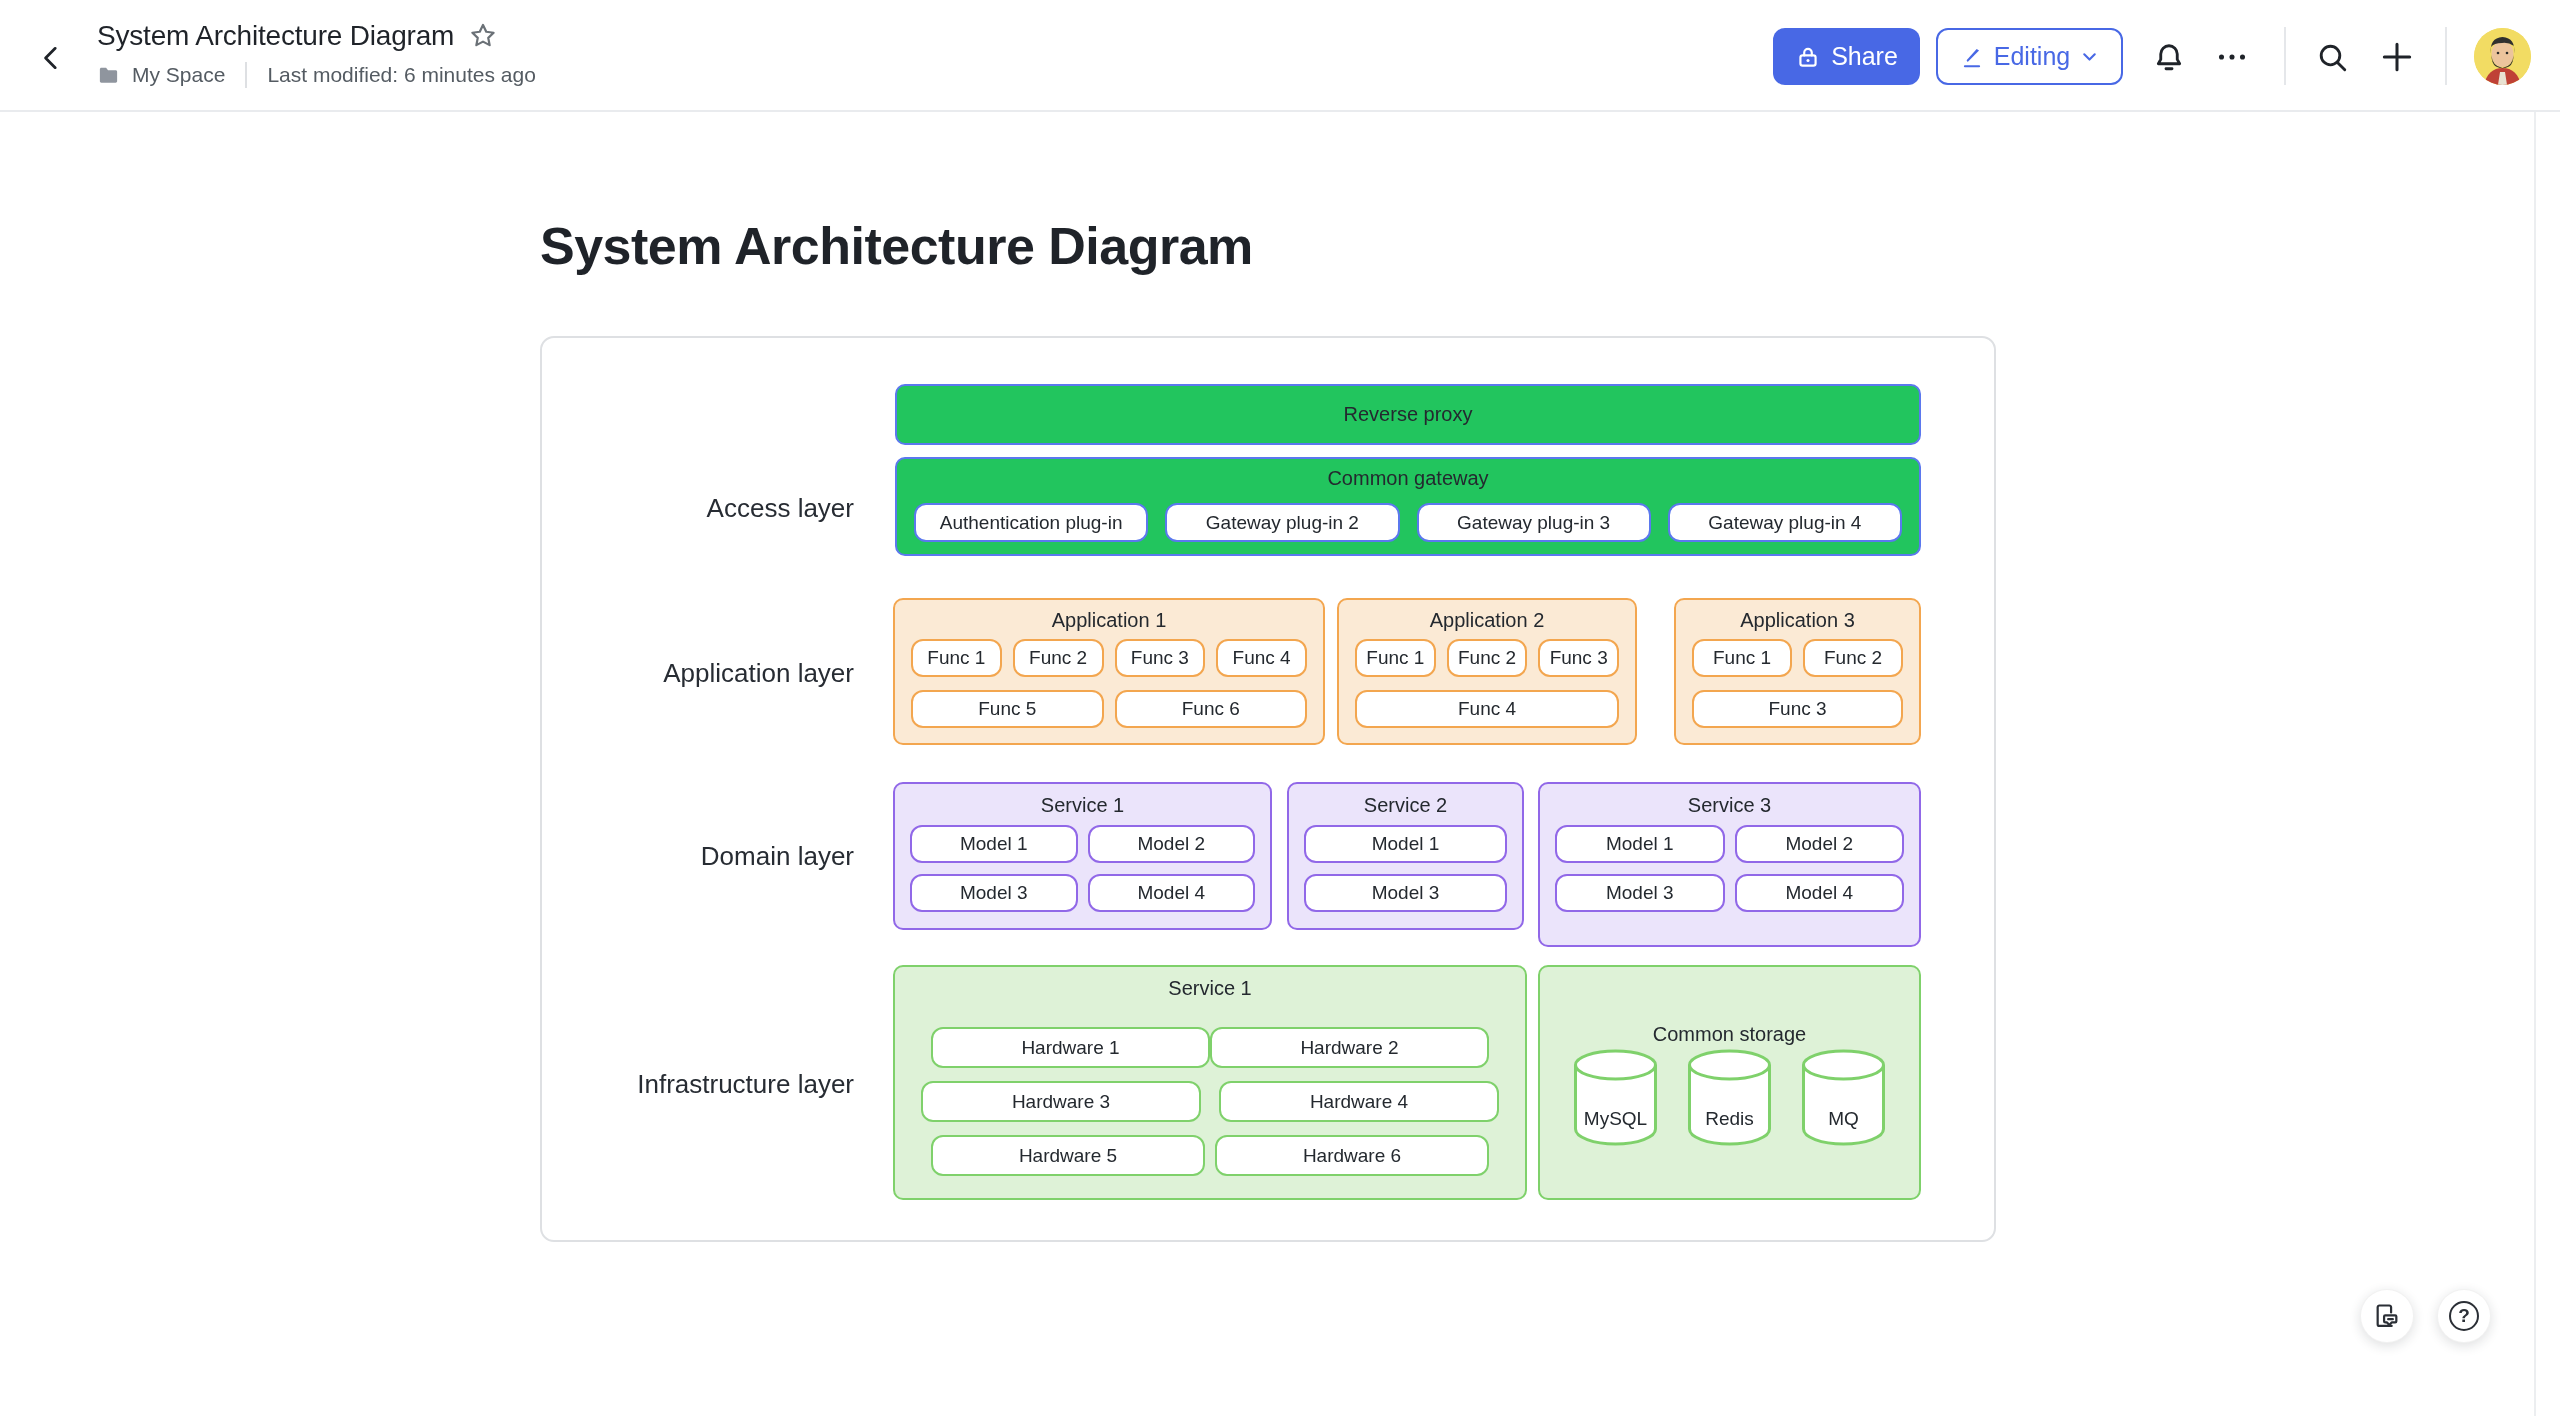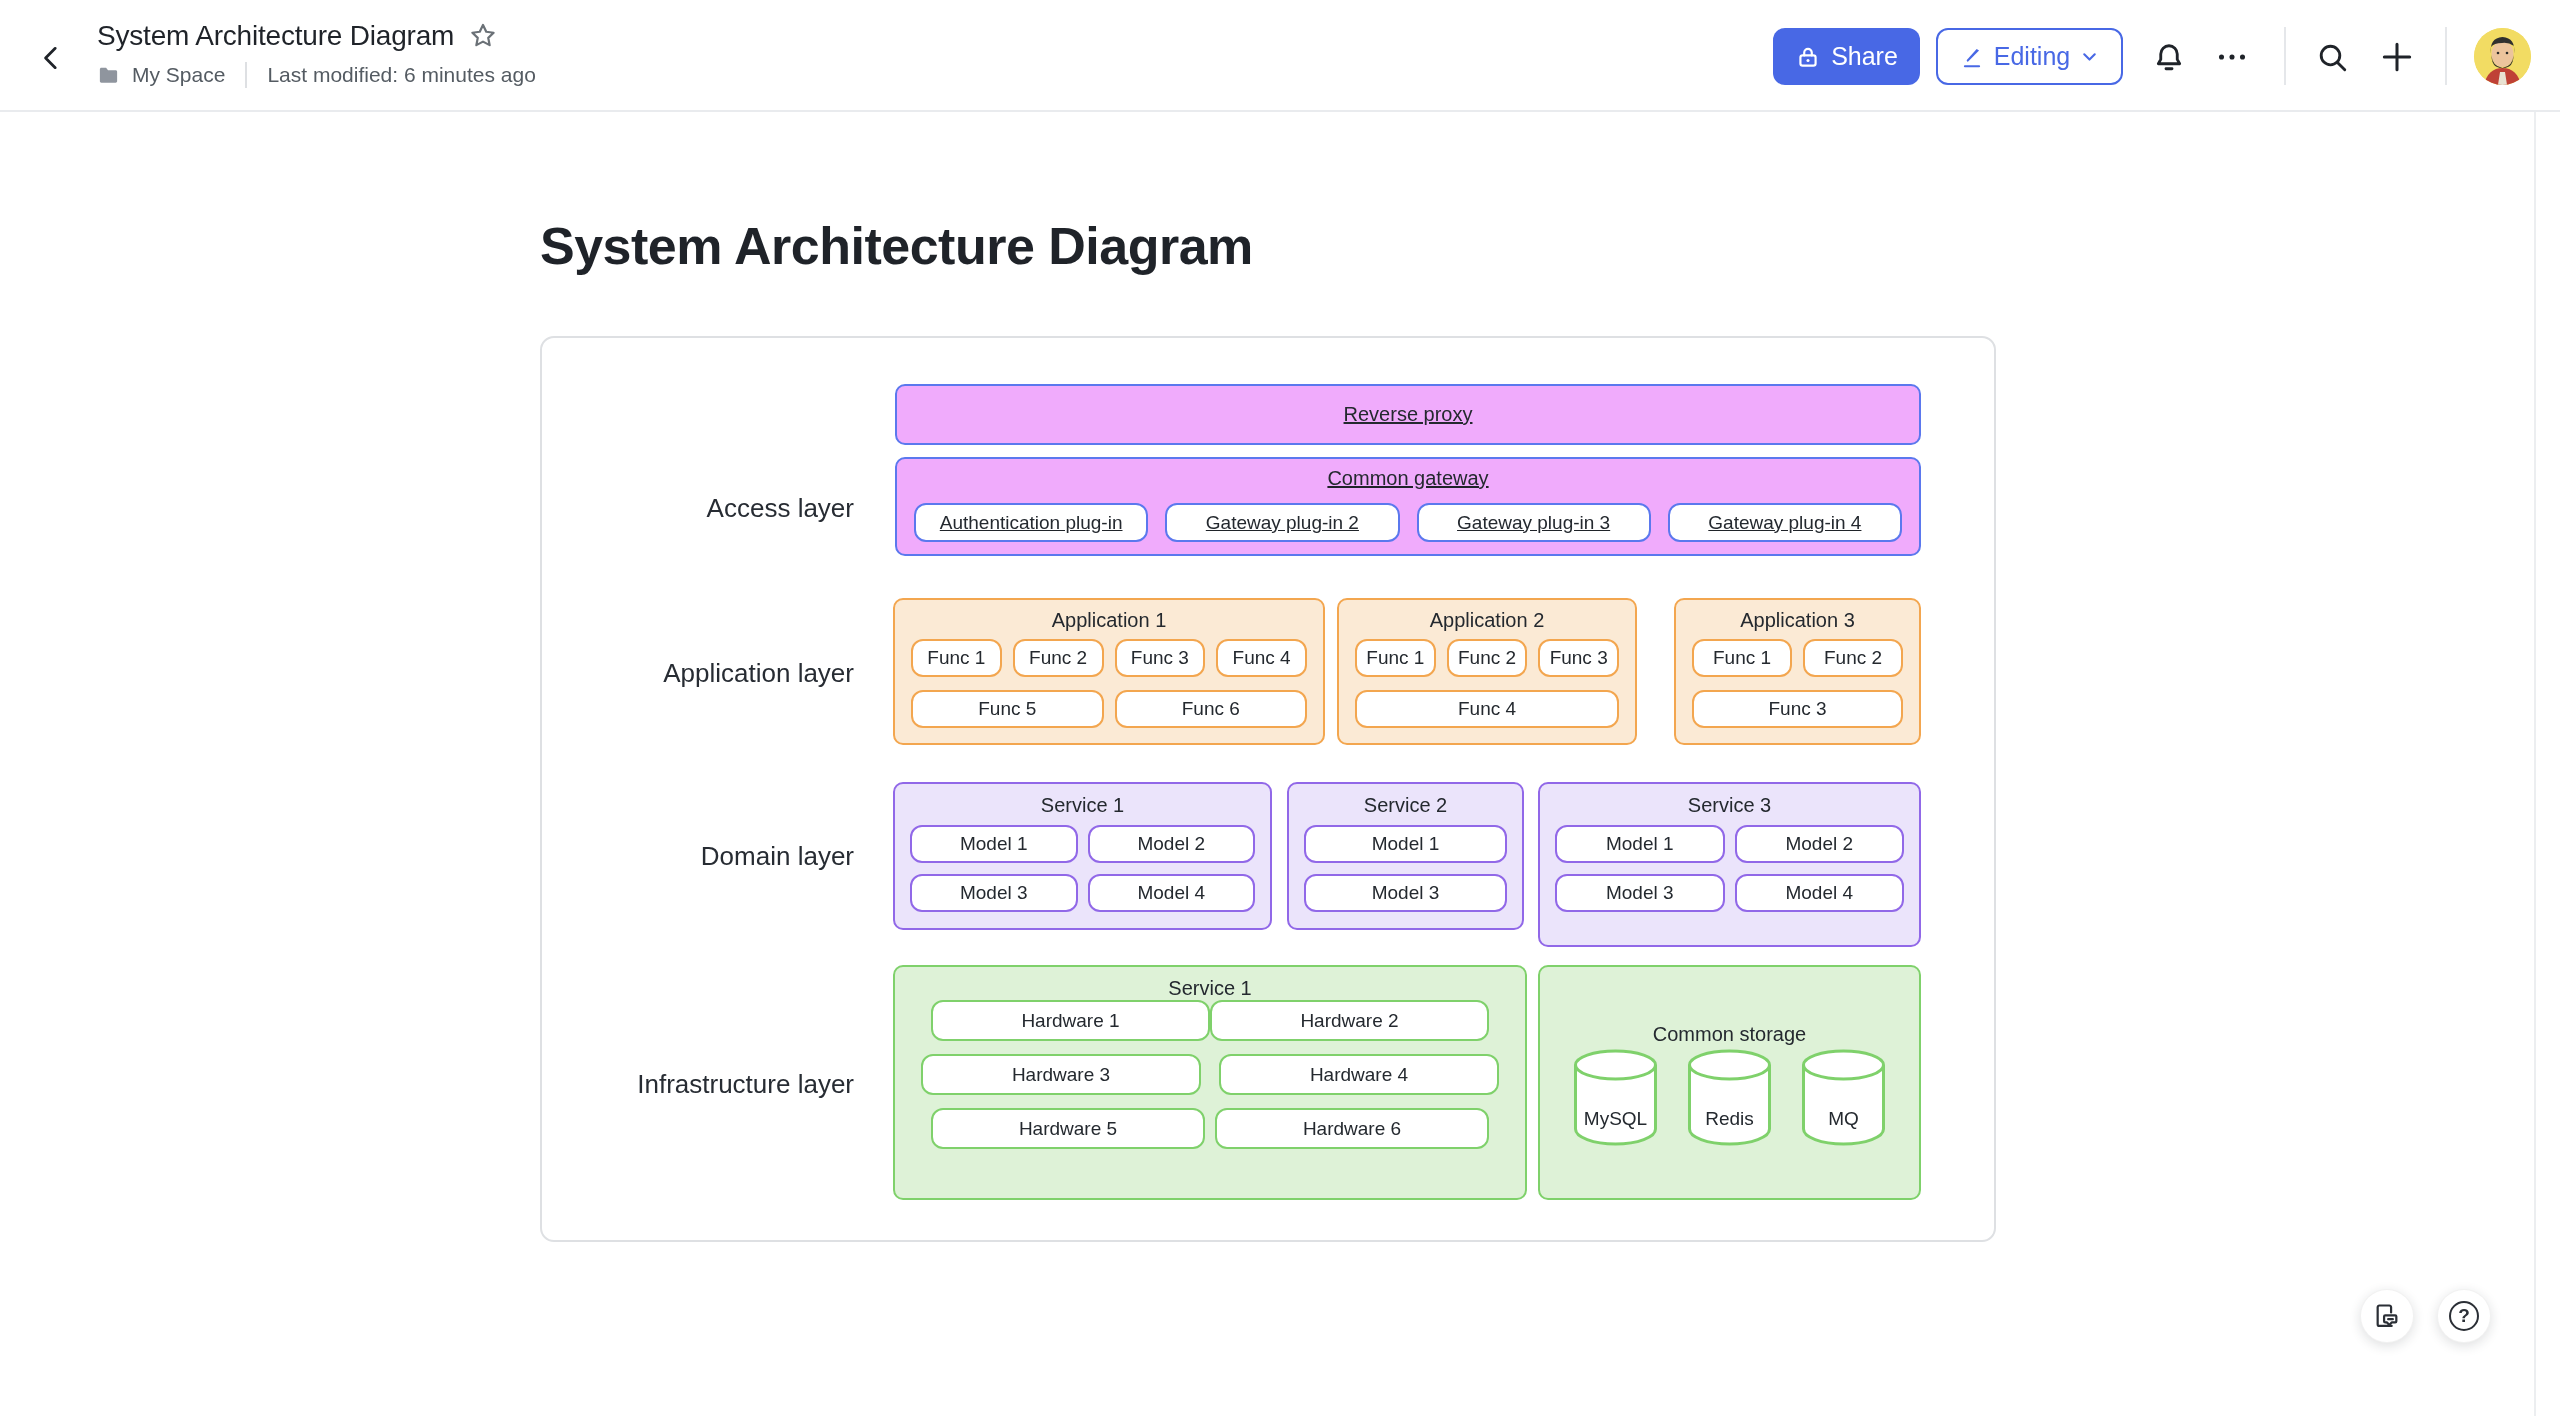--- a/index.html
+++ b/index.html
@@ -34,21 +34,21 @@
   .page-heading { position:absolute; left:540px; top:210px; font-size:52px; line-height:72px;
     font-weight:700; letter-spacing:-0.5px; color:#1f2329; }
 
   .board { position:absolute; left:540px; top:336px; width:1456px; height:906px;
     background:#fff; border:2px solid #dee0e3; border-radius:14px; cursor:default; }
 
   .layer-label { position:absolute; left:0; width:312px; text-align:right;
     font-size:26px; line-height:36px; color:#272c33; }
 
   .grp { position:absolute; border-radius:10px; }
-  .grp.blue   { background:#f0abfc; border:2.5px solid #5b78ee;text-decoration:underline; }
+  .grp.blue   { background:#22c55e; border:2.5px solid #5b78ee; }
   .grp.orange { background:#fbead5; border:2.5px solid #f3a64f; }
   .grp.purple { background:#ebe4fb; border:2.5px solid #9168e8; }
   .grp.green  { background:#def2d7; border:2.5px solid #7fd16b; }
   .grp-title { text-align:center; font-size:20px; color:#24292f; }
   .row { display:flex; }
   .cell { flex:1; background:#fff; border-radius:12px; display:flex; align-items:center;
     justify-content:center; font-size:19px; color:#24292f; white-space:nowrap; }
   .blue   .cell { border:2.5px solid #5b78ee; }
   .orange .cell { border:2.5px solid #f3a64f; }
   .purple .cell { border:2.5px solid #9168e8; }
@@ -249,21 +249,21 @@
       <div class="cell" style="height:38px;">Model 2</div>
     </div>
     <div class="row" style="margin-top:11px; padding:0 15px; gap:10px;">
       <div class="cell" style="height:38px;">Model 3</div>
       <div class="cell" style="height:38px;">Model 4</div>
     </div>
   </div>
 
   <div class="grp green" style="left:351px; top:627px; width:634px; height:235px;">
     <div class="grp-title" style="margin-top:10px;">Service 1</div>
-    <div class="row" style="padding:0 36px; ">
+    <div class="row" style="margin-top:27px; padding:0 36px; ">
       <div class="cell" style="height:41px;">Hardware 1</div>
       <div class="cell" style="height:41px;">Hardware 2</div>
     </div>
     <div class="row" style="margin-top:13px; padding:0 26px; gap:18px;">
       <div class="cell" style="height:41px;">Hardware 3</div>
       <div class="cell" style="height:41px;">Hardware 4</div>
     </div>
     <div class="row" style="margin-top:13px; padding:0 36px; gap:10px;">
       <div class="cell" style="height:41px;">Hardware 5</div>
       <div class="cell" style="height:41px;">Hardware 6</div>

